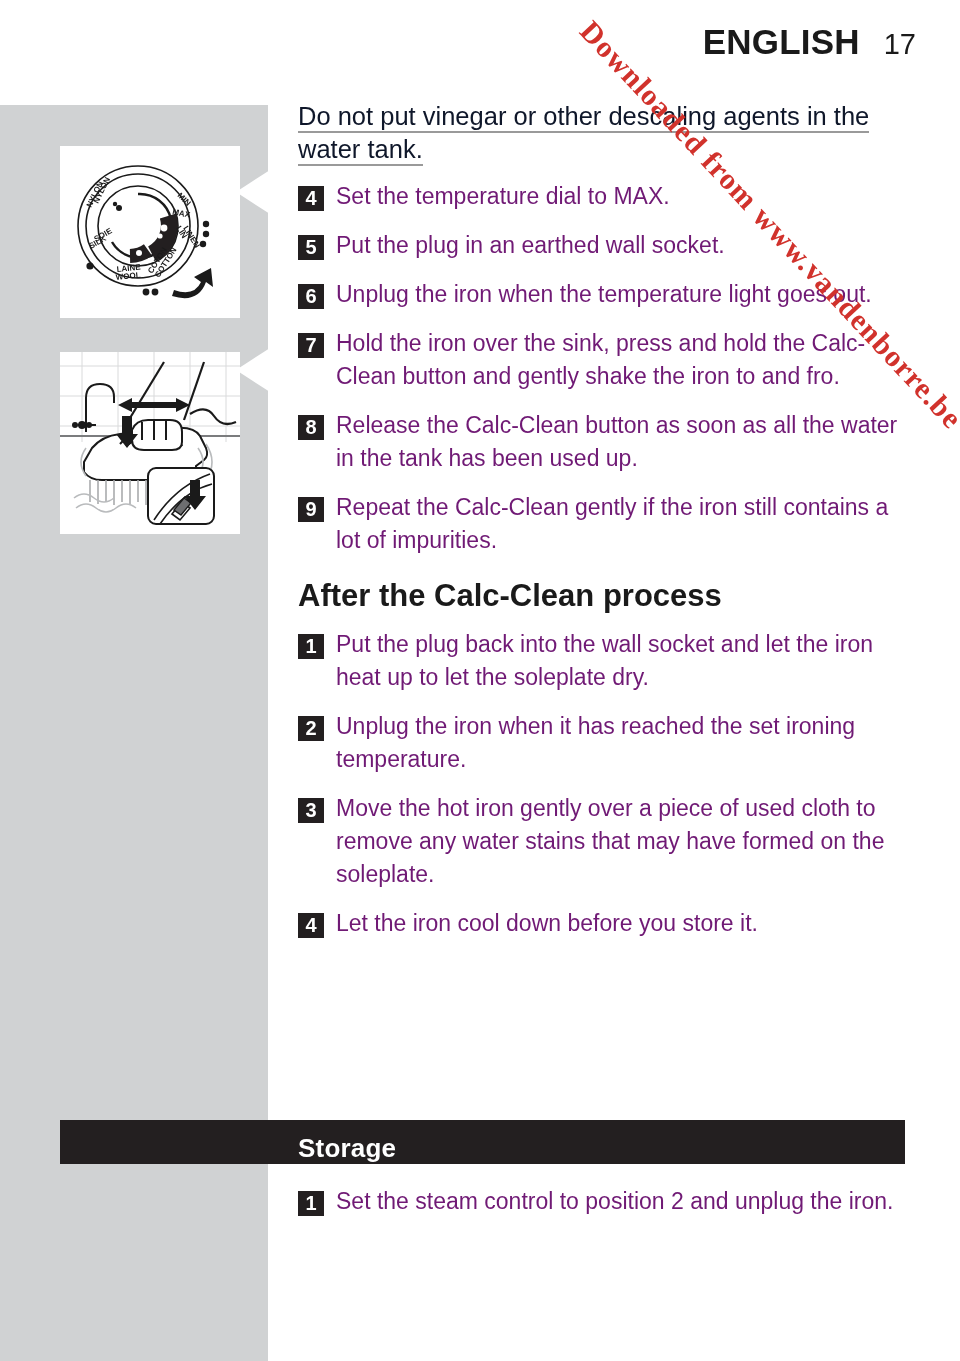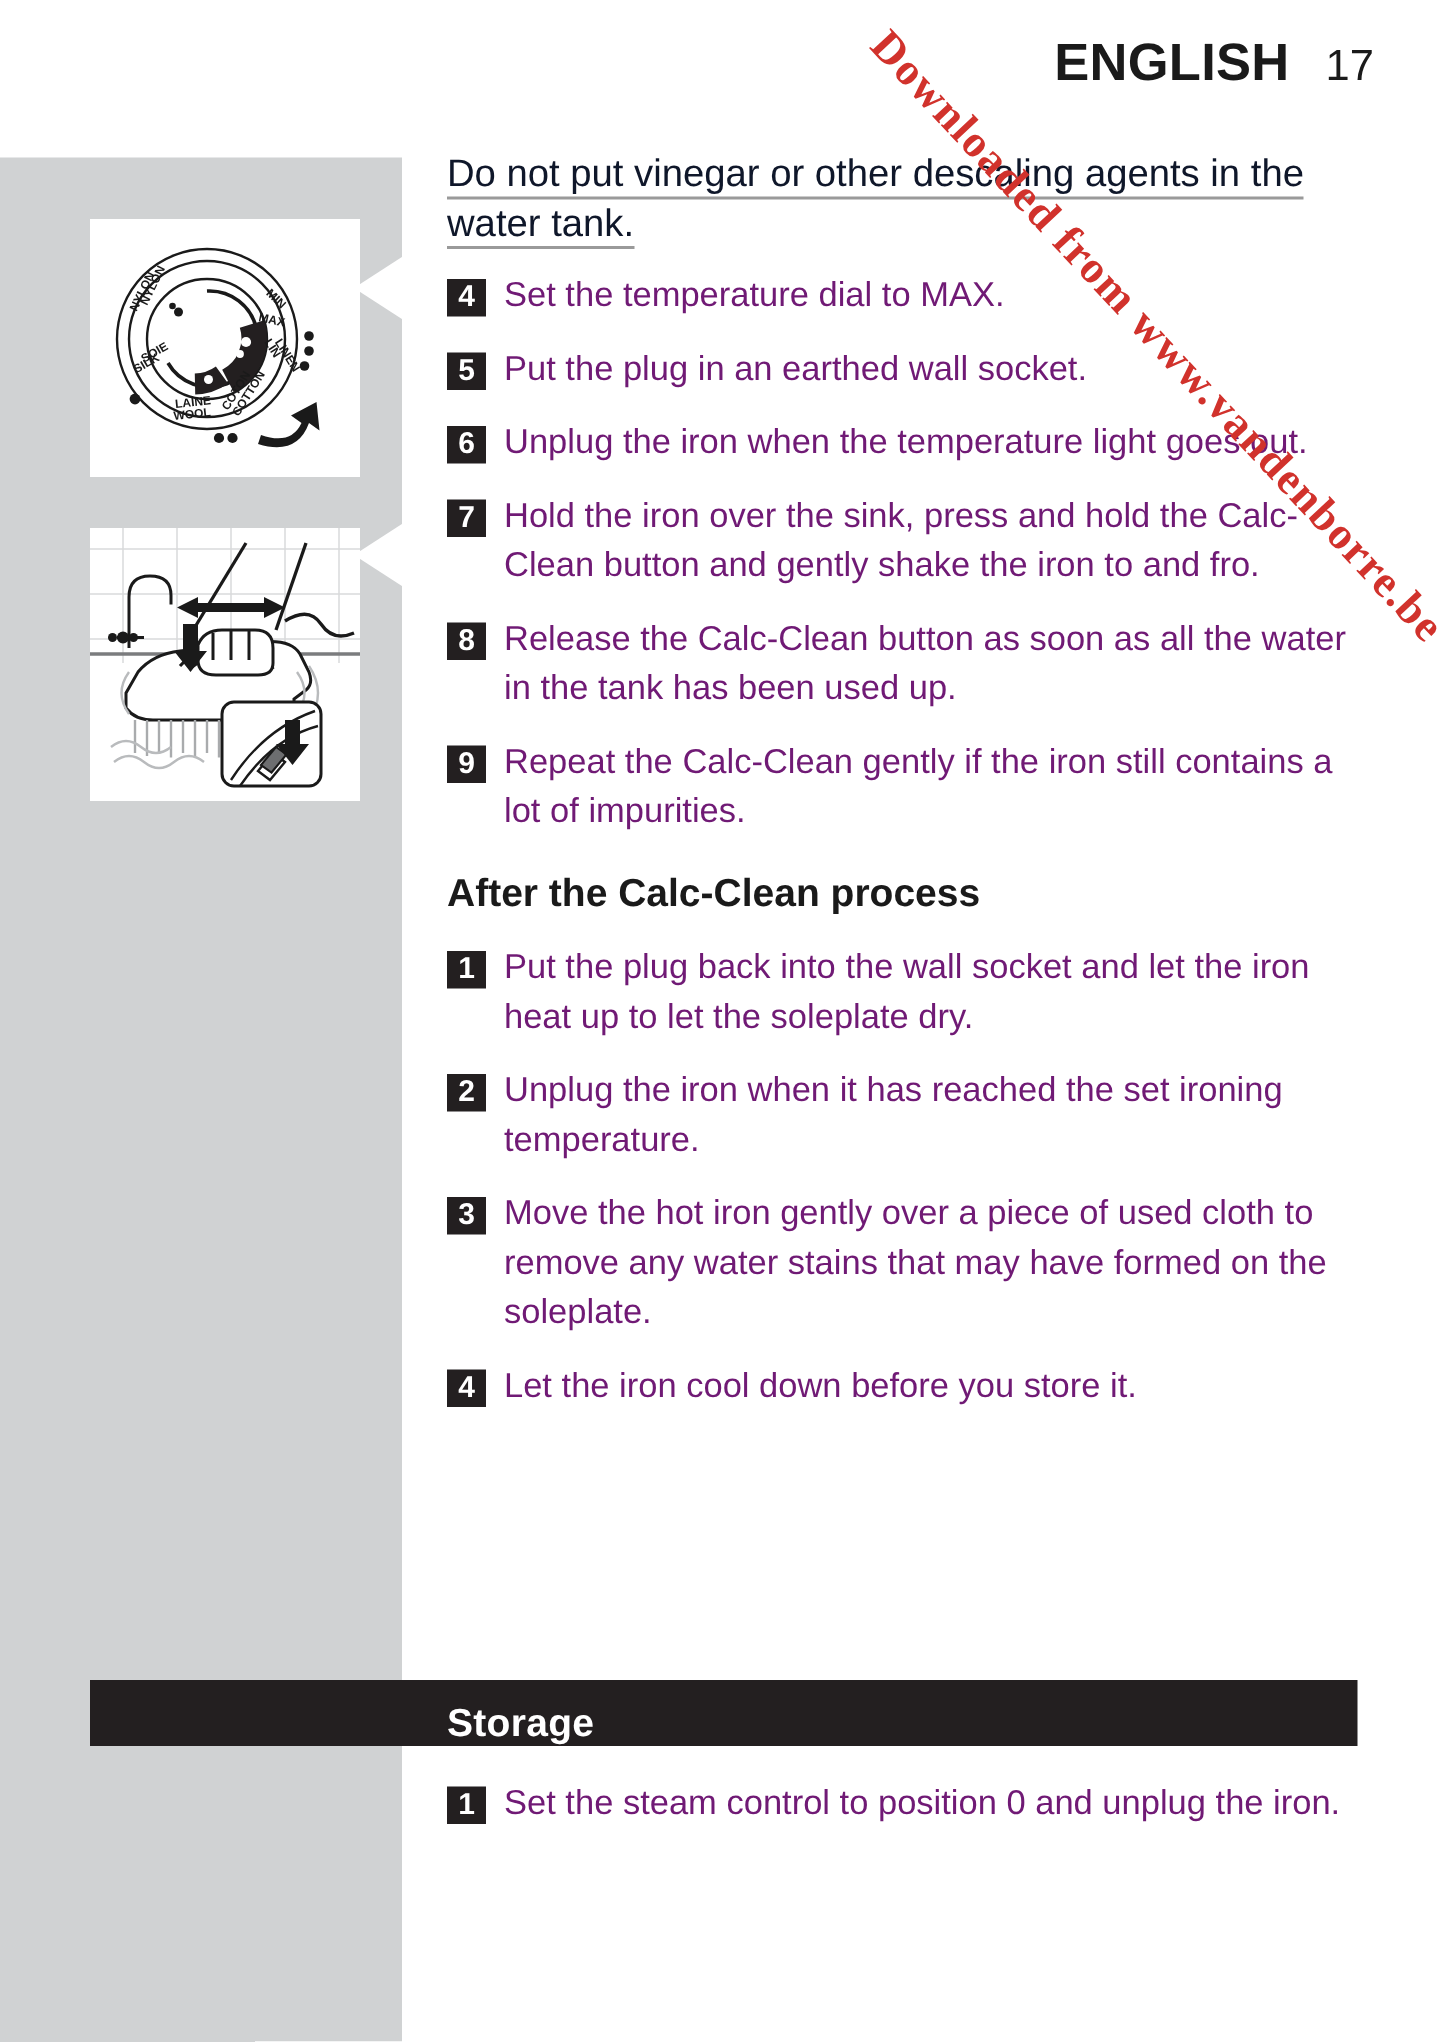--- a/index.html
+++ b/index.html
@@ -161,21 +161,21 @@
     border-radius: 2px;
   }
   .step-text {
     font-size: 23px;
     line-height: 33px;
     color: #701a75;
     flex: 1 1 auto;
   }
 
   .subhead {
-    font-size: 26px;
+    font-size: 31px;
     font-weight: bold;
     line-height: 33px;
     margin: 22px 0 16px 0;
     color: #1a1a1a;
   }
 
   
   .section-bar {
     position: absolute;
     left: 60px;
@@ -419,18 +419,18 @@
   </div>
 
   <div class="section-bar">
     <span class="section-bar-label">Storage</span>
   </div>
 
   <div class="content-bottom">
     <div id="storage-steps-host">
         <div class="step">
           <div class="badge">1</div>
-          <div class="step-text">Set the steam control to position 0 and unplug the iron.</div>
+          <div class="step-text">Set the steam control to position 2 and unplug the iron.</div>
         </div>
       </div>
   </div>
 
 </div>
 
 </body></html>

